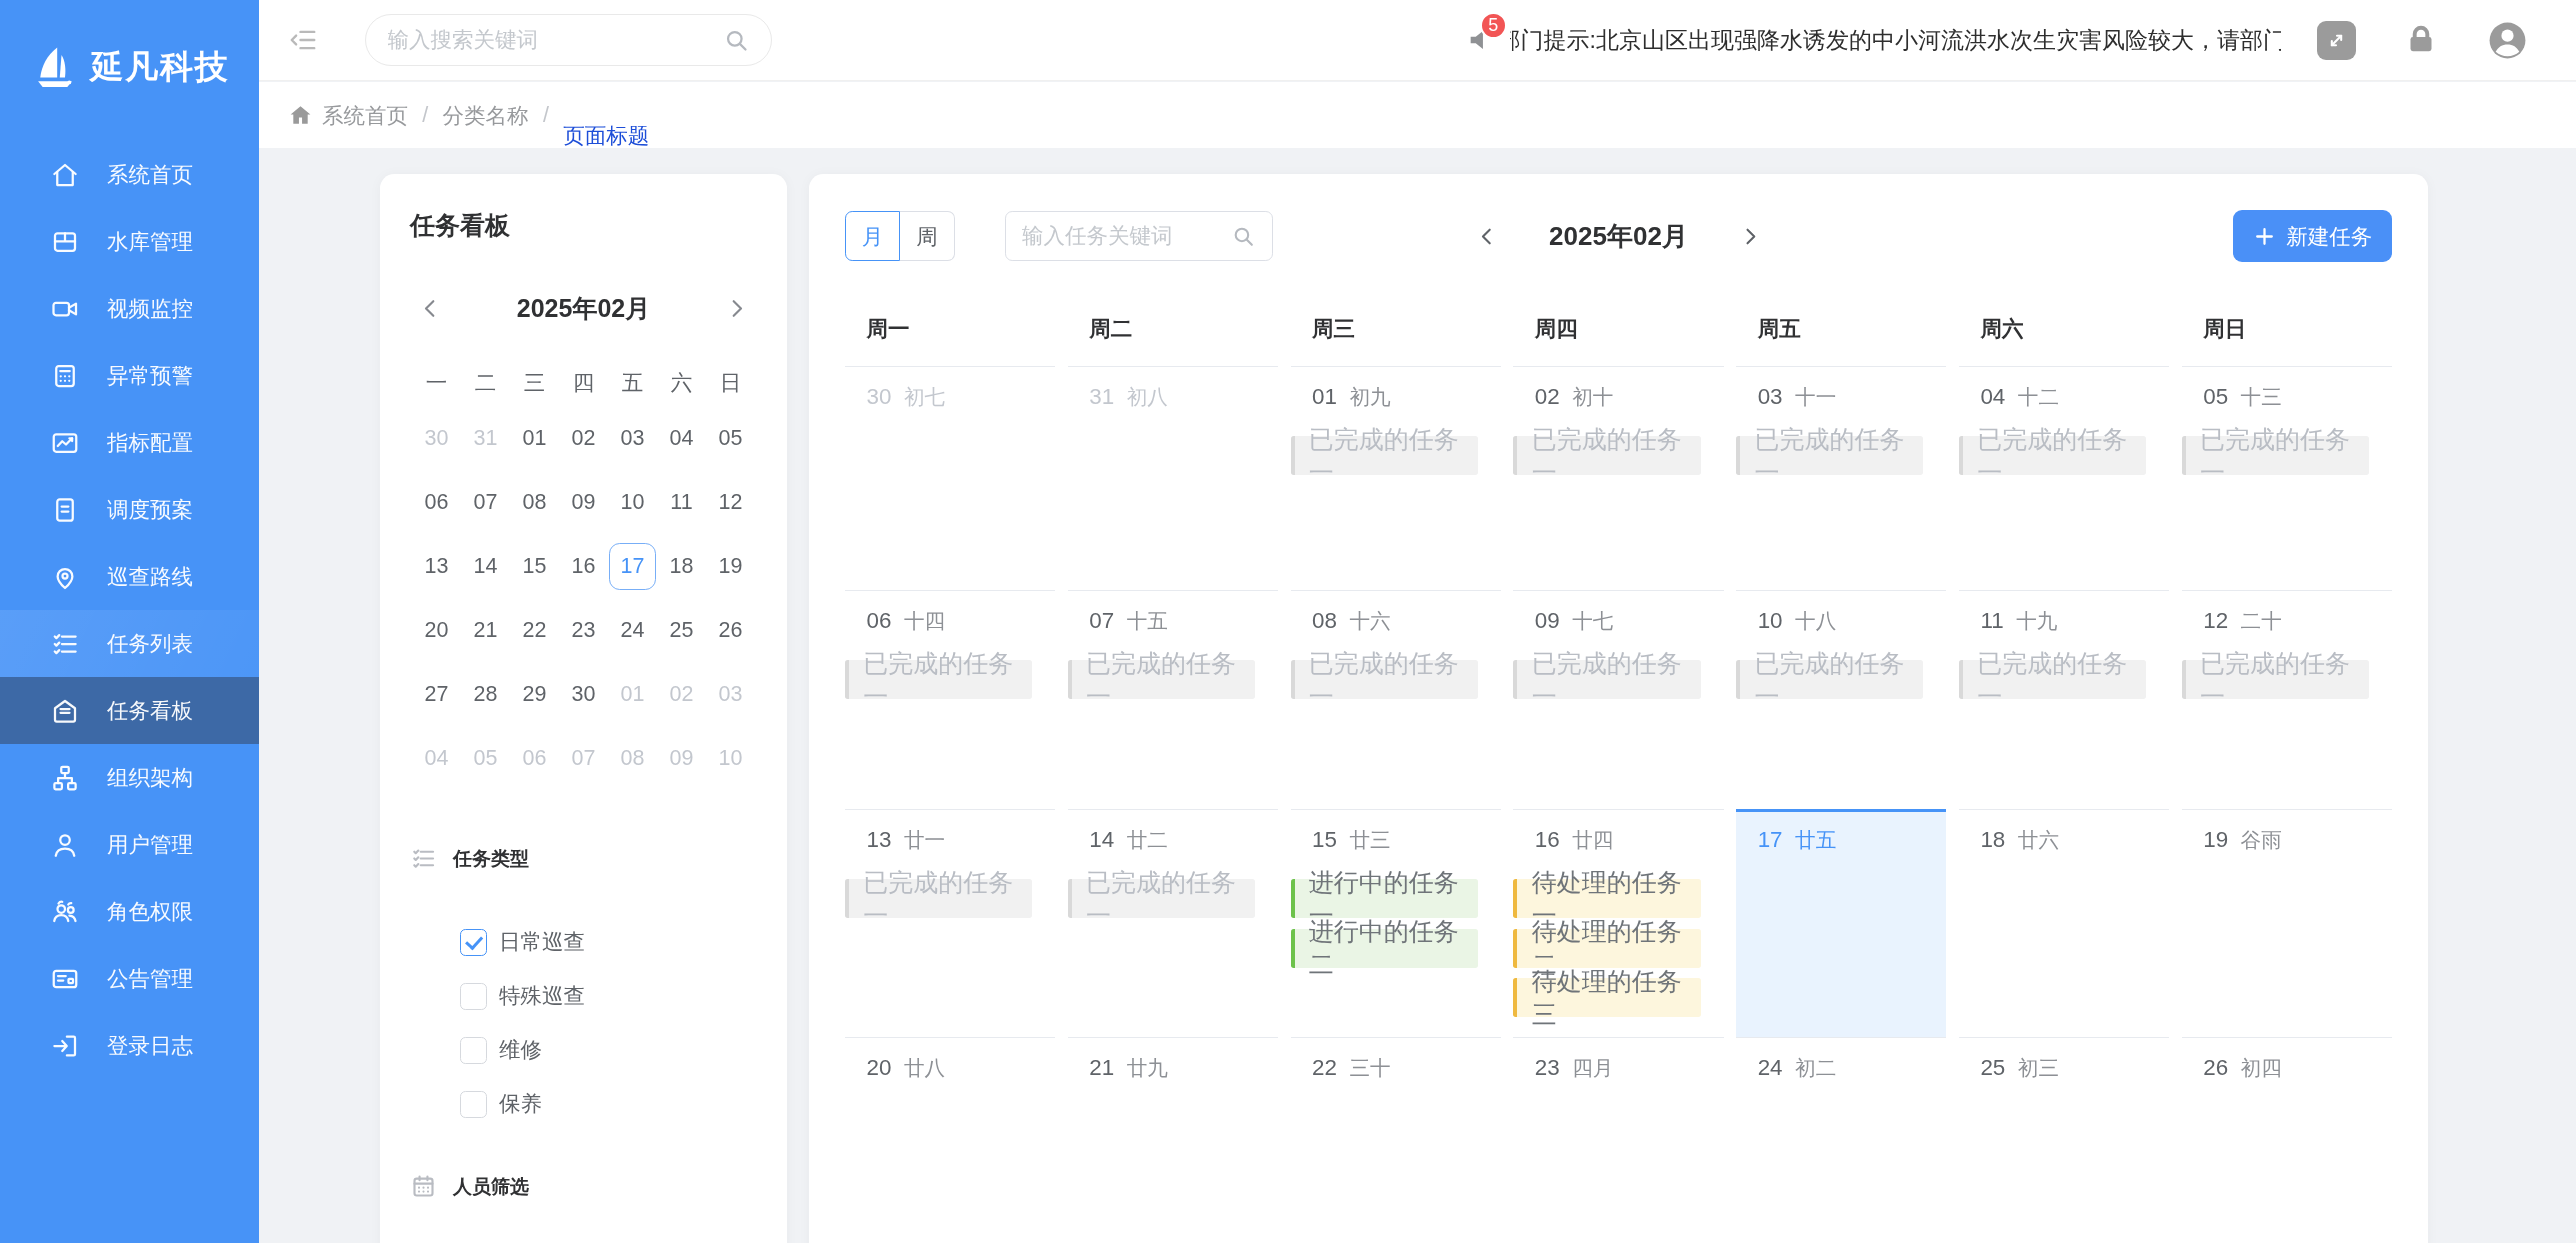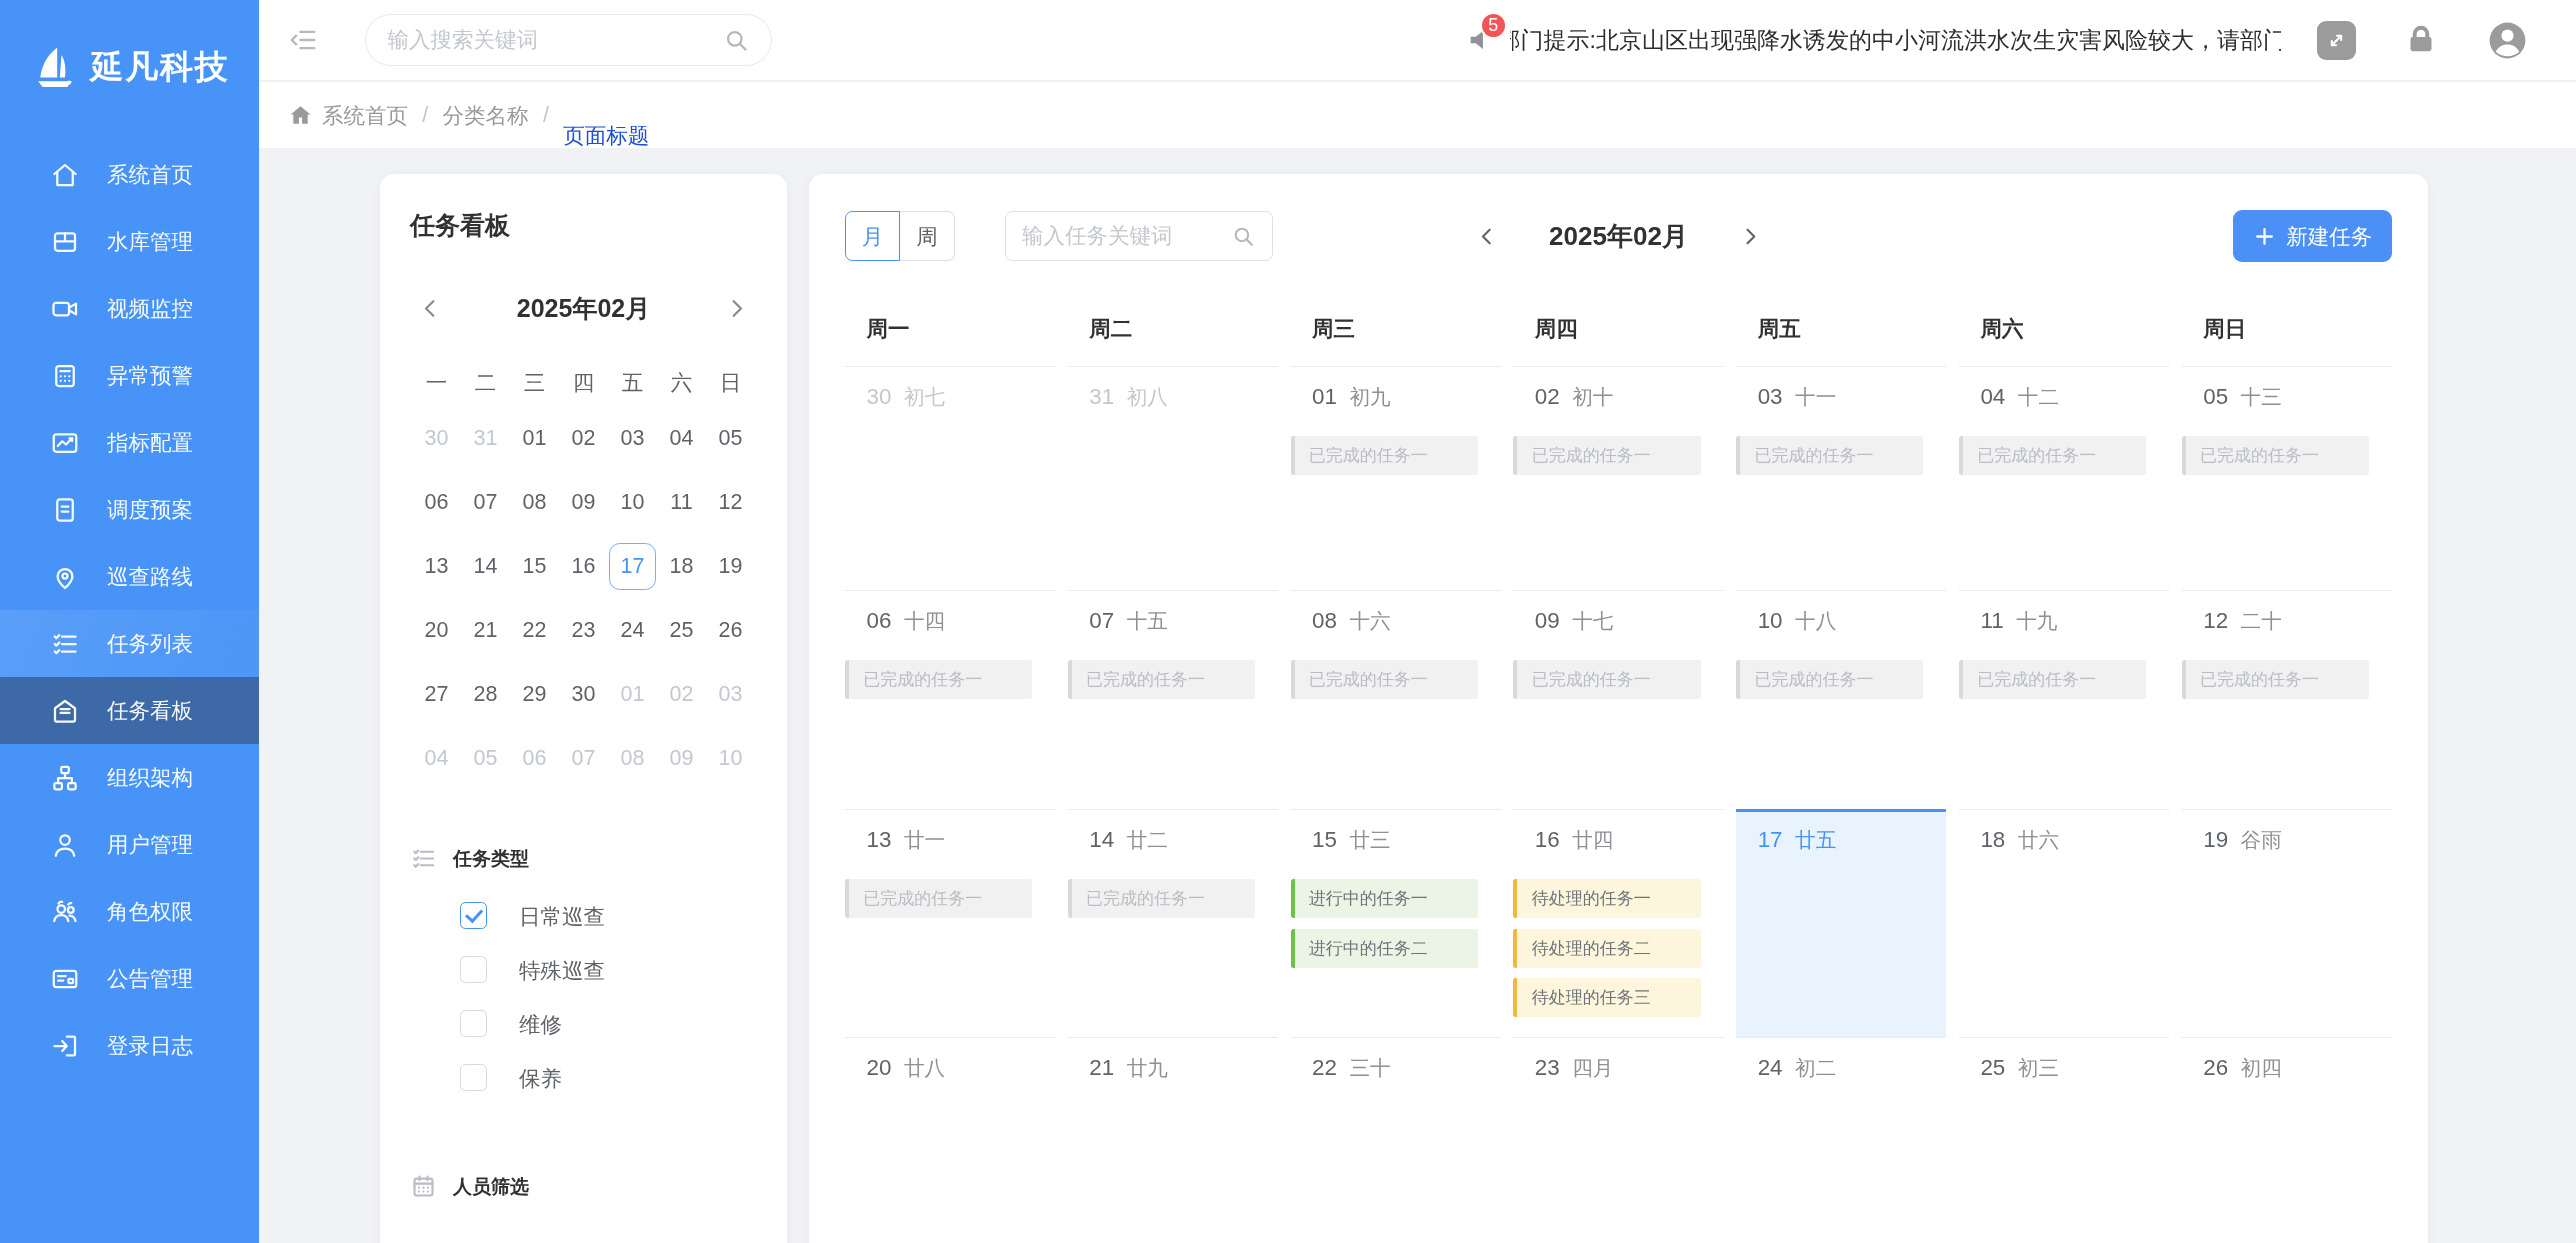--- a/index.html
+++ b/index.html
@@ -76,21 +76,21 @@
     font-size:21.5px; color:#5f6368; cursor:pointer; }
   .mc-day.muted { color:#c3c7ce; }
   .mc-day.sel { color:#4693f7; }
   .mc-day.sel i { font-style:normal; width:47px; height:47px; border:1.8px solid #77aef7; border-radius:10.7px;
     display:flex; align-items:center; justify-content:center; }
   .sec { margin-top:55px; display:flex; align-items:center; gap:16px; }
   .sec .sec-ico { width:27px; height:27px; color:#b9bcc2; }
   .sec .sec-ico svg { width:27px; height:27px; }
   .sec-title { font-size:19px; font-weight:bold; color:#303133; }
   .opts { margin-top:30px; }
-  .opt { display:flex; align-items:flex-start; gap:32px; height:54px; margin-left:50px; cursor:pointer; }
+  .opt { display:flex; align-items:flex-end; gap:12px; height:54px; margin-left:50px; cursor:pointer; }
   .cb { width:27px; height:27px; border:1.8px solid #d6d9de; border-radius:5.4px; background:#fff; position:relative; }
   .cb.on { border-color:#4693f7; }
   .cb.on::after { content:""; position:absolute; left:8px; top:2.7px; width:7.2px; height:13.4px;
     border:solid #4693f7; border-width:0 3.6px 3.6px 0; transform:rotate(42deg); }
   .opt-label { font-size:21.5px; color:#5f6368; }
 
   
   .toolbar { display:flex; align-items:center; position:relative; height:52px; }
   .seg { display:flex; }
   .seg-btn { width:55px; height:50px; display:flex; align-items:center; justify-content:center;
@@ -115,21 +115,21 @@
   .bd-week { margin-top:52px; display:grid; grid-template-columns:repeat(7,1fr); column-gap:12.5px; }
   .bd-wd { font-size:21.5px; font-weight:bold; color:#303133; padding:0 0 23px 21.5px; }
   .bd-row { display:grid; grid-template-columns:repeat(7,1fr); column-gap:12.5px; }
   .bd-cell { border-top:1.8px solid #e7eaef; padding-top:16px; }
   .bd-cell.sel { background:#e9f3fe; border-top:3.6px solid #4693f7; padding-top:14.3px; }
   .bd-date { padding-left:21.5px; font-size:22.4px; color:#5f6368; display:flex; gap:12.5px; align-items:baseline; }
   .bd-date .lunar { font-size:20.6px; color:#8d9095; }
   .bd-cell.muted .bd-date, .bd-cell.muted .bd-date .lunar { color:#c3c7ce; }
   .bd-cell.sel .bd-date, .bd-cell.sel .bd-date .lunar { color:#4693f7; }
   .chips { margin-top:25px; padding-right:23px; }
-  .chip { height:39px; display:flex; align-items:center; padding-left:14.3px; font-size:17px;
+  .chip { height:39px; display:flex; align-items:center; padding-left:14.3px; font-size:25px;
     border-radius:2.7px; margin-bottom:10.7px; cursor:pointer; }
   .chip.done { background:#f1f1f1; border-left:4.5px solid #d9d9d9; color:#b9bdc4; }
   .chip.progress { background:#eaf5e5; border-left:4.5px solid #6dc24b; color:#6f7479; }
   .chip.pending { background:#fdf6dd; border-left:4.5px solid #efb93f; color:#6f7479; }
 </style>
 </head>
 <body>
 
 <div class="app">
 

